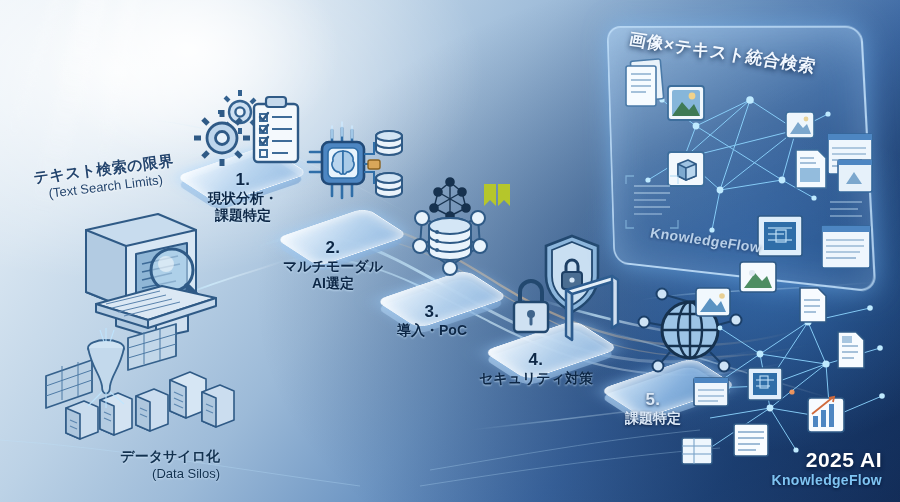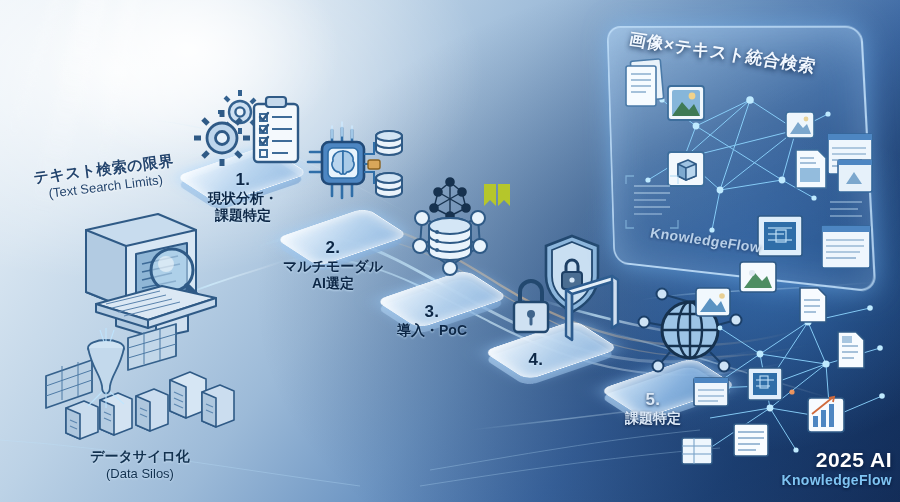--- a/index.html
+++ b/index.html
@@ -47,21 +47,21 @@
       background:linear-gradient(155deg,rgba(180,212,242,.42),rgba(90,140,196,.30) 45%,rgba(35,80,140,.34));
       border:2px solid rgba(200,230,255,.80);
       box-shadow:0 0 28px rgba(130,195,255,.55),inset 0 0 42px rgba(180,220,255,.33);}
   #screen-title{position:absolute;left:628px;top:46px;width:250px;font-size:17px;font-weight:700;color:#f2f8ff;
       letter-spacing:.6px;white-space:nowrap;
       transform:rotate(8.5deg) skewX(-3deg);text-shadow:0 2px 5px rgba(0,25,60,.8);}
   #screen-watermark{position:absolute;left:650px;top:232px;font-size:14px;font-weight:700;color:#cfe2f5;
       letter-spacing:.4px;transform:rotate(8deg) skewX(-4deg);opacity:.85;
       text-shadow:0 1px 3px rgba(0,25,60,.6);}
   
-  #brand{position:absolute;right:8px;bottom:14px;text-align:right;}
+  #brand{position:absolute;right:18px;bottom:14px;text-align:right;}
   #brand .big{font-size:21px;font-weight:700;color:#ffffff;letter-spacing:.5px;display:block;
       text-shadow:0 2px 5px rgba(0,20,50,.9);}
   #brand .sub{font-size:14px;font-weight:700;color:#7fc4f2;letter-spacing:.3px;display:block;
       text-shadow:0 1px 3px rgba(0,20,50,.9);}
   svg{display:block;overflow:visible;}
 </style>
 </head>
 <body>
 
 <div id="stage">
@@ -194,21 +194,21 @@
     <g stroke="#bfe6ff" stroke-width="1.2" opacity=".85" fill="none">
       <path d="M56,30 L60,42"></path>
         <path d="M62,28 L62,42"></path>
         <path d="M70,30 L66,42"></path>
       <path d="M58,92 L44,106"></path>
         <path d="M62,92 L62,108"></path>
         <path d="M66,92 L80,104"></path>
     </g>
   </svg>
 
-  <div class="silo-cap" style="left:60px;top:448px;width:160px;">
+  <div class="silo-cap" style="left:60px;top:448px;width:160px;text-align:right;">
     <span class="jp">データサイロ化</span>
     <span class="en">(Data Silos)</span>
   </div>
 
   <div class="plat" style="left:186px;top:138px;width:110px;height:72px;">
     <div class="side"></div>
     <div class="top"></div>
   </div>
   <svg class="lyr" style="left:198px;top:88px;" width="110" height="92" viewBox="0 0 110 92">
     <g stroke="#33618f" stroke-width="2.4" fill="#cde0f2">
@@ -396,20 +396,21 @@
     <g stroke="#2d5c8f" stroke-width="2.4" stroke-linejoin="round">
       <path d="M60,62 L106,48 L112,52 L66,66 Z" fill="#e4eff8"></path>
       <path d="M60,62 L66,66 L66,112 L60,108 Z" fill="#b7cfe4"></path>
       <path d="M106,48 L112,52 L112,96 L106,100 Z" fill="#cfdff0"></path>
       <path d="M66,66 L66,112" fill="none"></path>
         <path d="M106,54 L106,100" fill="none"></path>
     </g>
   </svg>
   <div class="step-cap dark" style="left:462px;top:350px;width:148px;">
     <span class="num">4.</span>
+    <span class="l2">セキュリティ対策</span>
   </div>
 
   <div class="plat" style="left:610px;top:350px;width:114px;height:74px;">
     <div class="side"></div>
     <div class="top" style="background:linear-gradient(150deg,rgba(225,242,255,.85),rgba(140,185,230,.72) 55%,rgba(95,150,205,.7));"></div>
   </div>
   <svg class="lyr" style="left:636px;top:282px;" width="108" height="104" viewBox="0 0 108 104">
     <g>
       <g stroke="#1b3f68" stroke-width="2" fill="none">
         <path d="M54,20 L26,12"></path>

